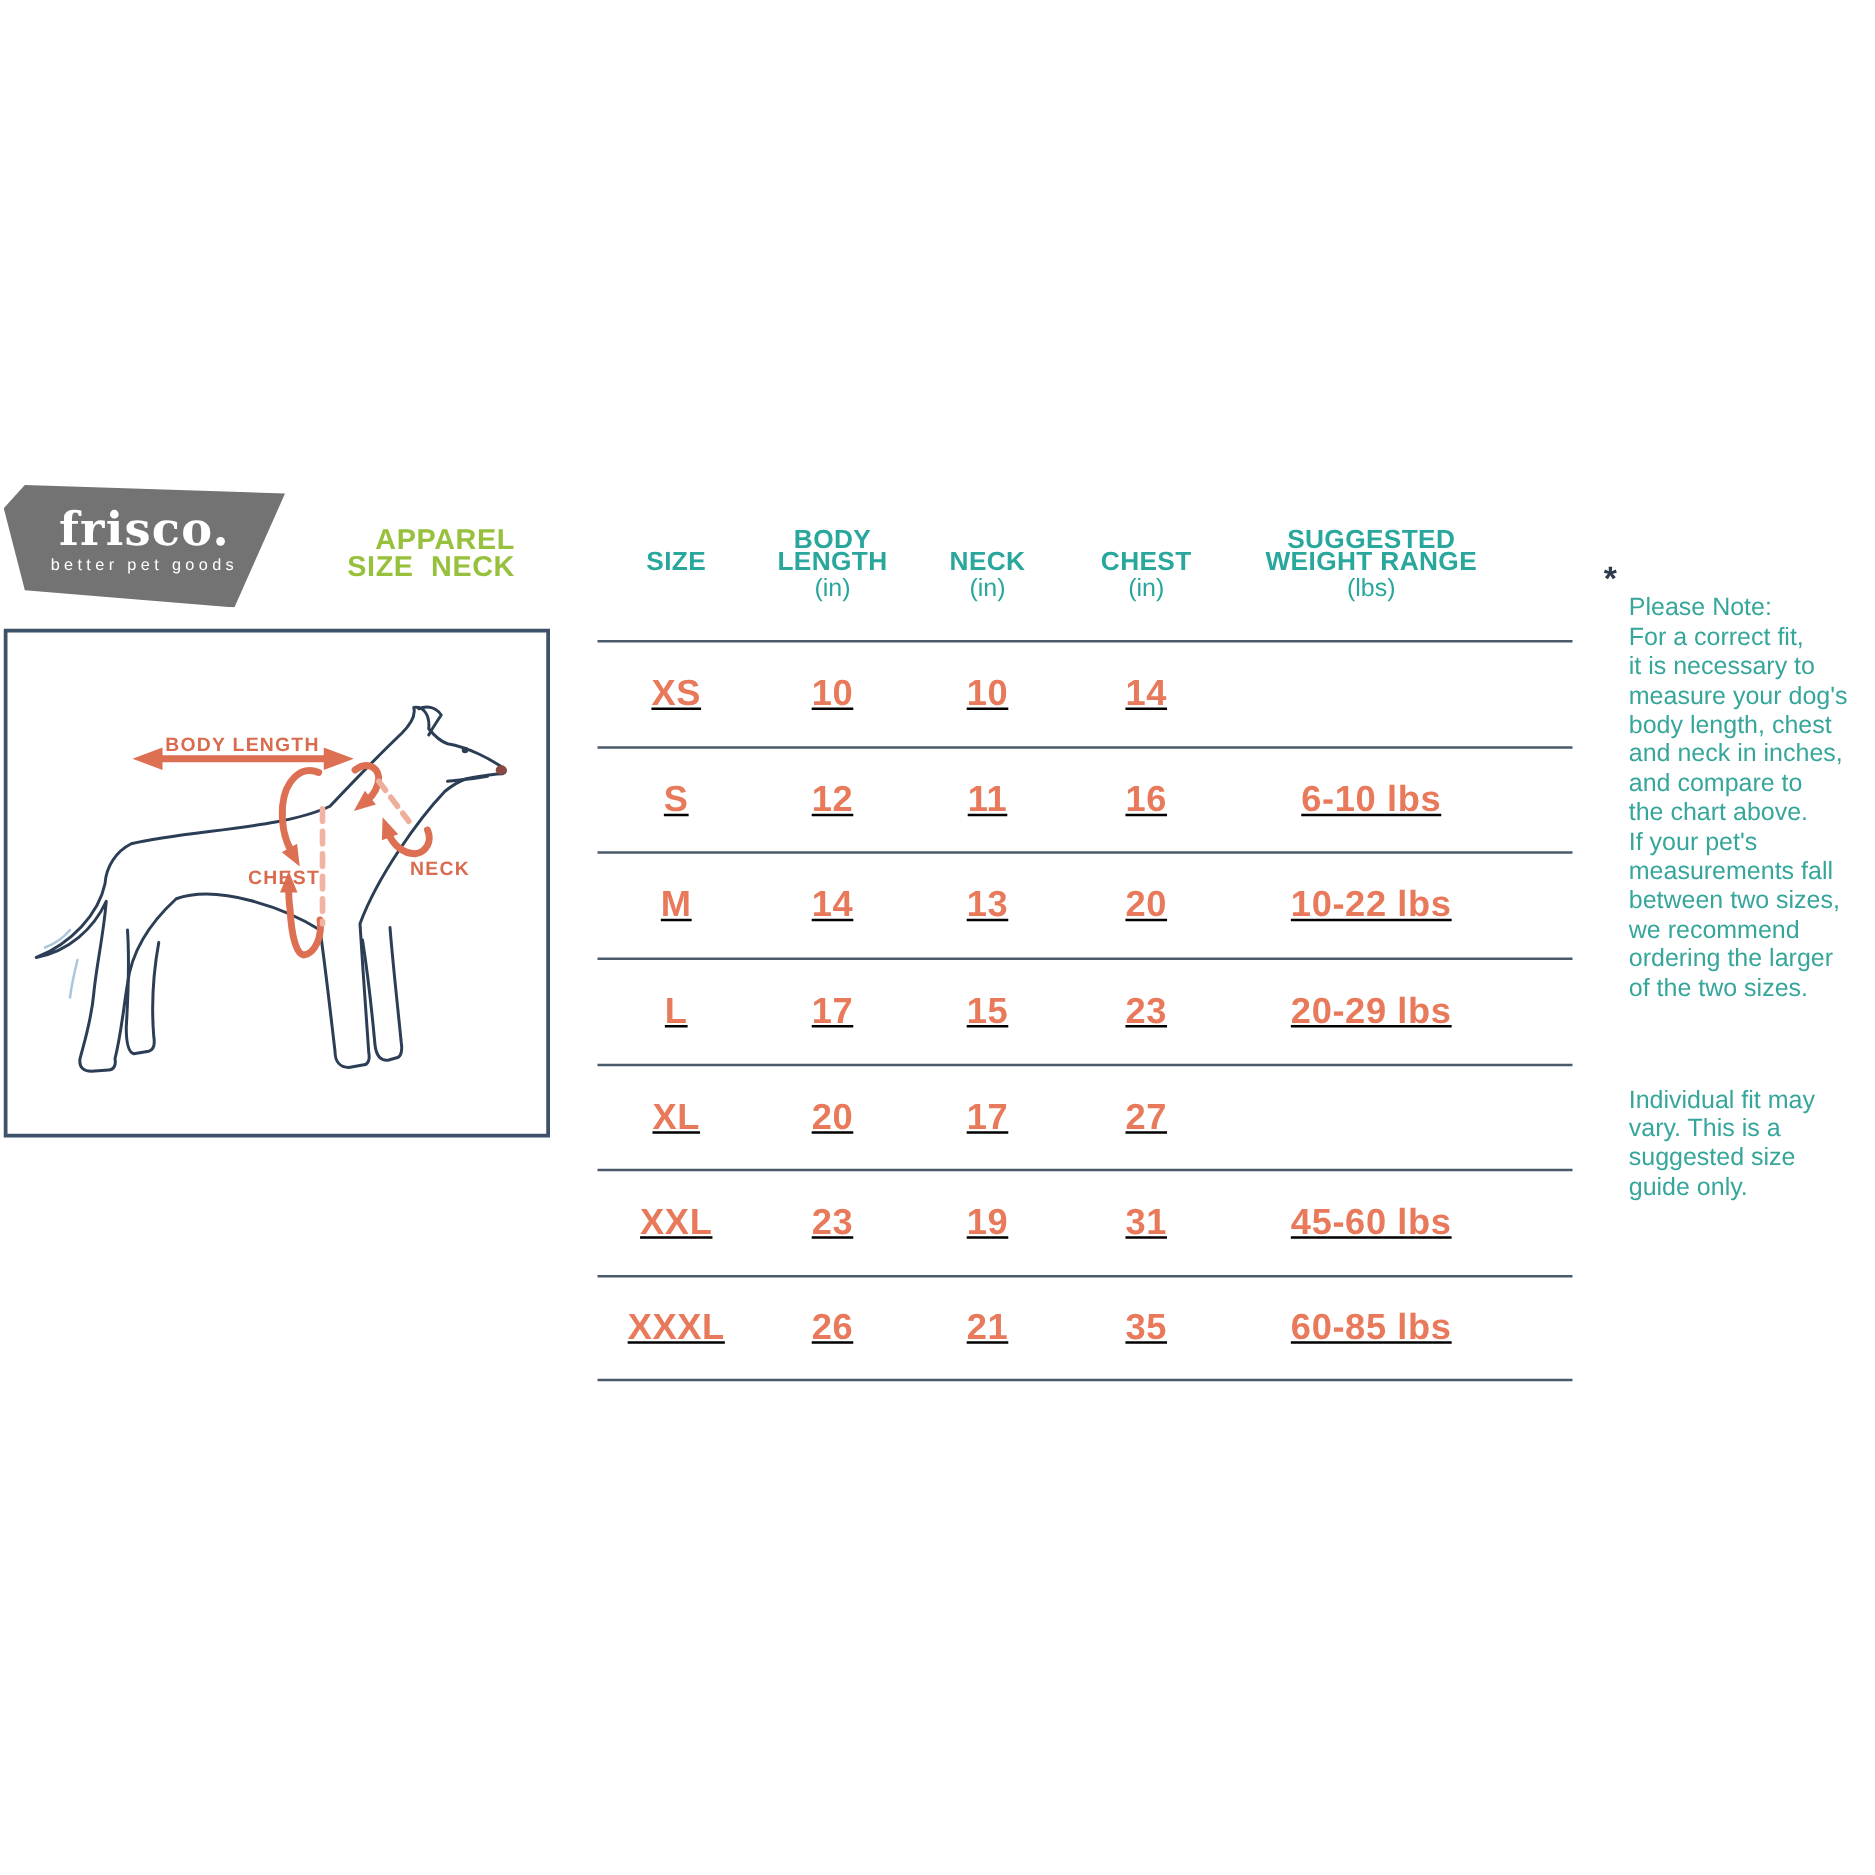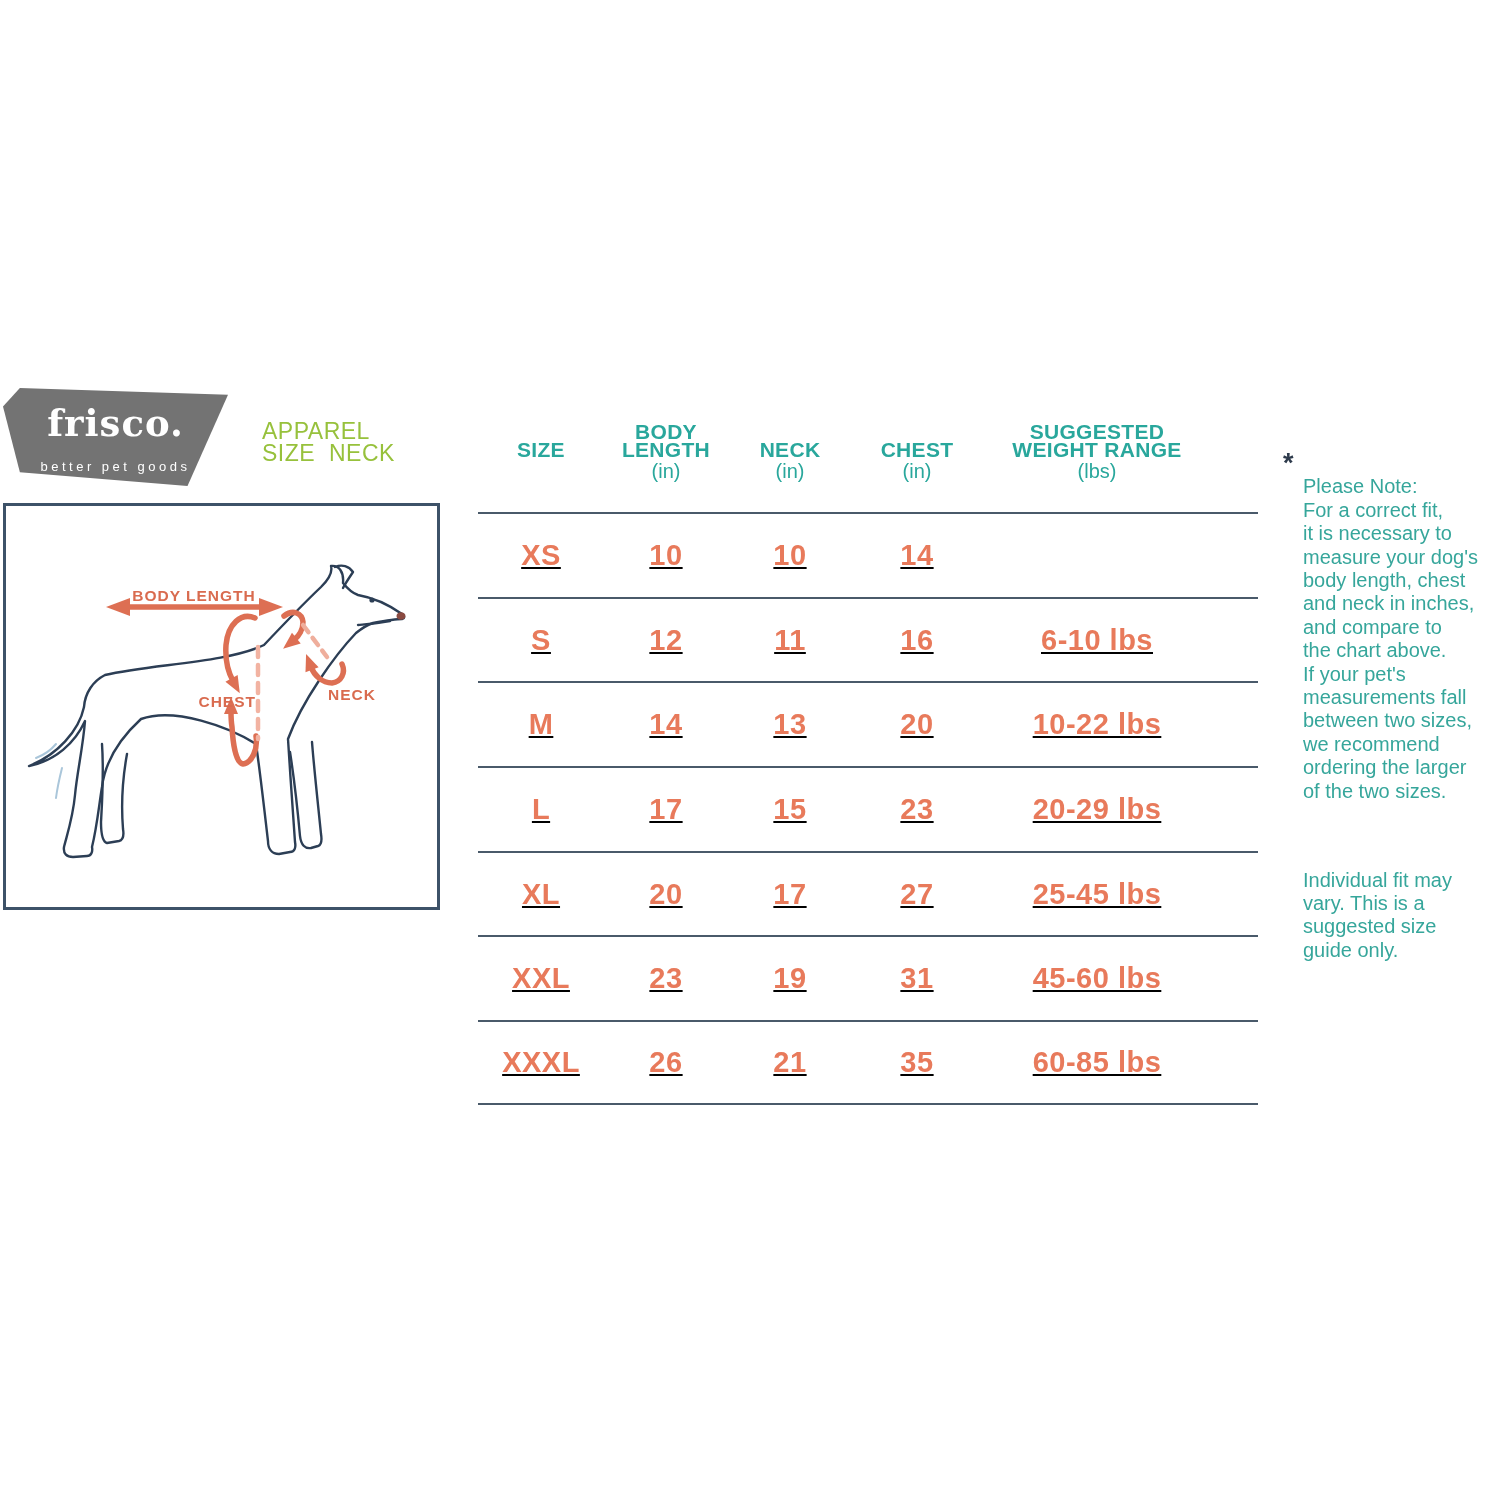--- a/index.html
+++ b/index.html
@@ -14,28 +14,28 @@
     position:absolute; left:3px; top:388px; width:225px; height:98px;
     background:#737373; text-align:center;
     clip-path:polygon(7.5% 0%, 100% 7%, 82% 100%, 7.5% 86%, 0% 19%);
   }
   .logo-brand {
     display:block; margin-top:17px; color:#ffffff;
     font-family:"DejaVu Serif", serif; font-weight:700;
     font-size:37px; line-height:37px; letter-spacing:1px;
   }
   .logo-tagline {
-    display:block; margin-top:18px; color:#ffffff;
+    display:block; margin-top:3px; color:#ffffff;
     font-size:13px; line-height:13px; letter-spacing:3.5px; font-weight:400;
   }
 
   
   .title {
-    position:absolute; left:262px; top:420px; width:150px; text-align:left;
-    color:#97c13c; font-weight:400; font-size:23px; line-height:22px;
+    position:absolute; left:262px; top:420px; width:150px; text-align:right;
+    color:#97c13c; font-weight:700; font-size:23px; line-height:22px;
     letter-spacing:0.5px;
   }
   .title .l2 { word-spacing:7px; }
 
   
   .dog-box {
     position:absolute; left:3px; top:503px; width:437px; height:407px;
     border:3px solid #3d5268; box-sizing:border-box; background:#ffffff;
   }
   .dog-box svg { position:absolute; left:0; top:0; }
@@ -217,21 +217,20 @@
       <div class="td">17</div>
       <div class="td">15</div>
       <div class="td">23</div>
       <div class="td col-weight">20-29 lbs</div>
     </div>
     <div class="row">
       <div class="td">XL</div>
       <div class="td">20</div>
       <div class="td">17</div>
       <div class="td">27</div>
-      <div class="td col-weight">25-45 lbs</div>
     </div>
     <div class="row">
       <div class="td">XXL</div>
       <div class="td">23</div>
       <div class="td">19</div>
       <div class="td">31</div>
       <div class="td col-weight">45-60 lbs</div>
     </div>
     <div class="row">
       <div class="td">XXXL</div>

